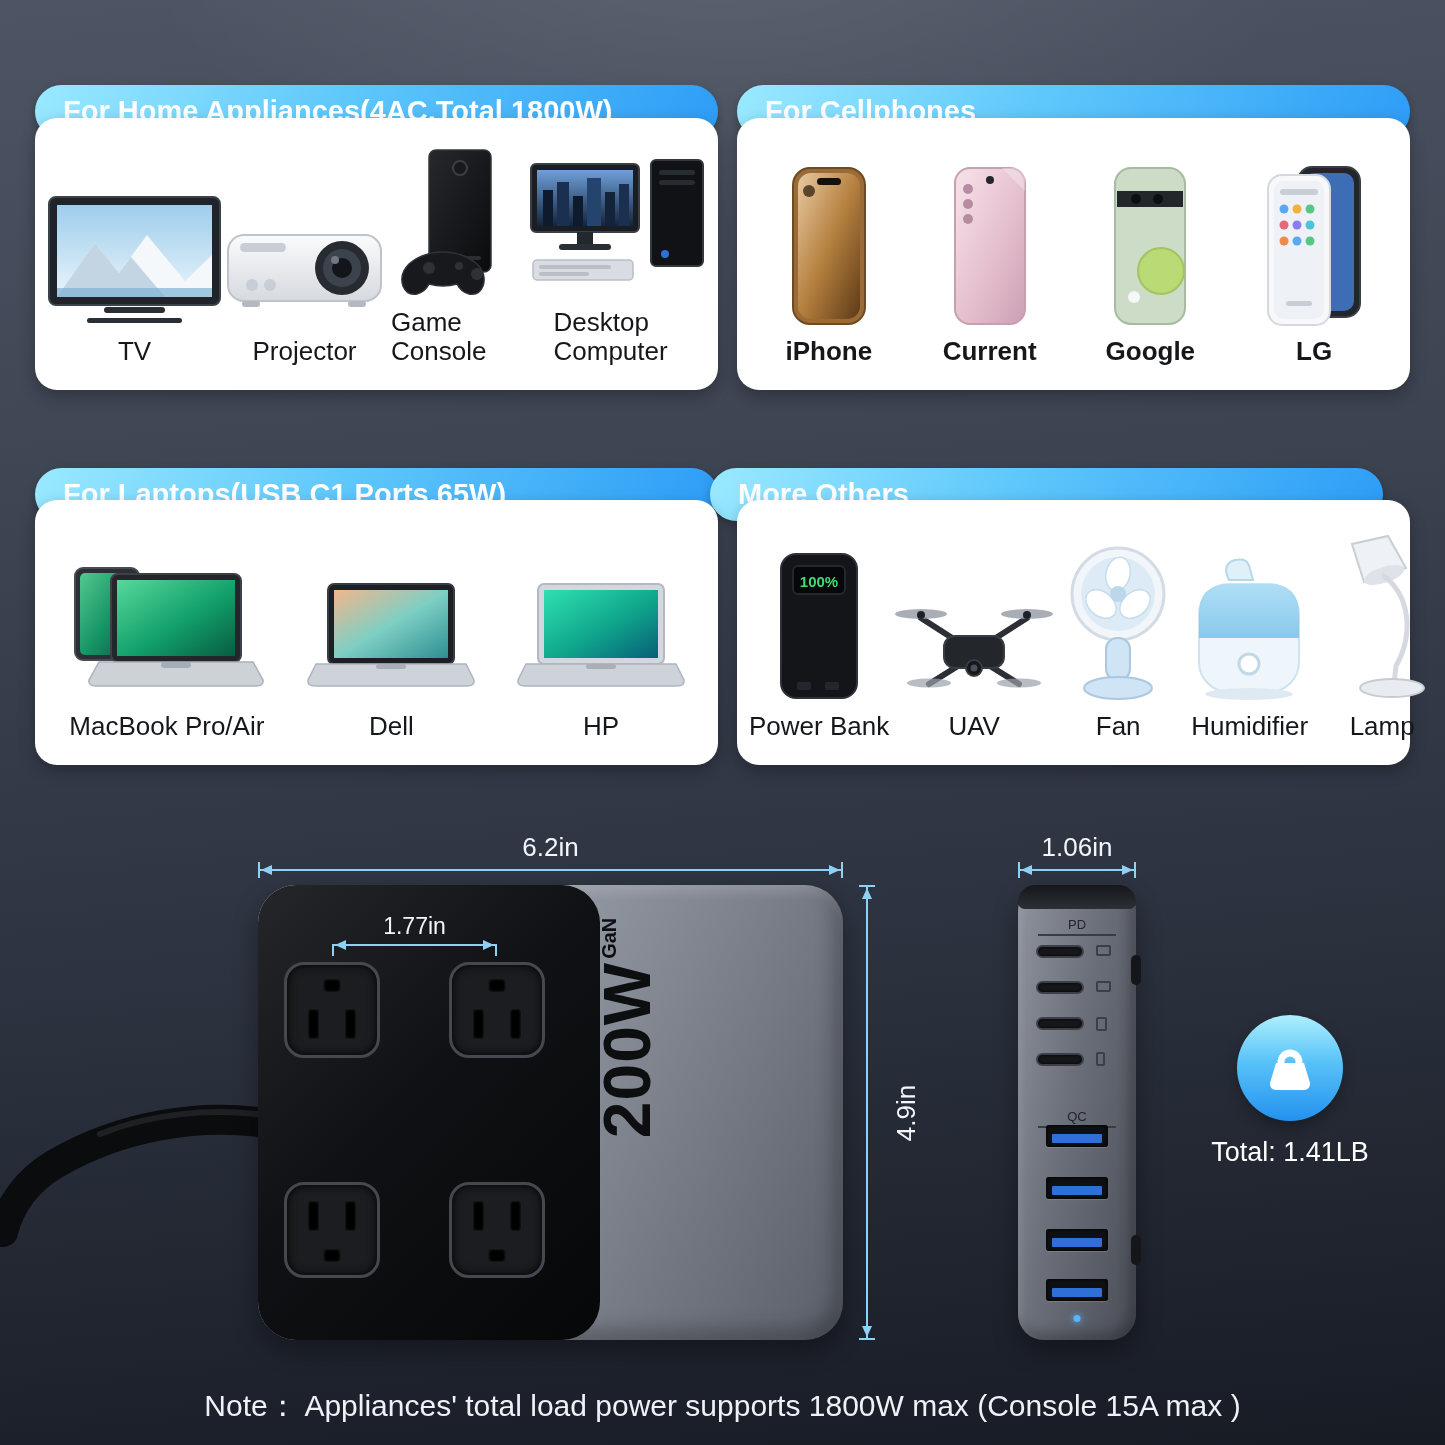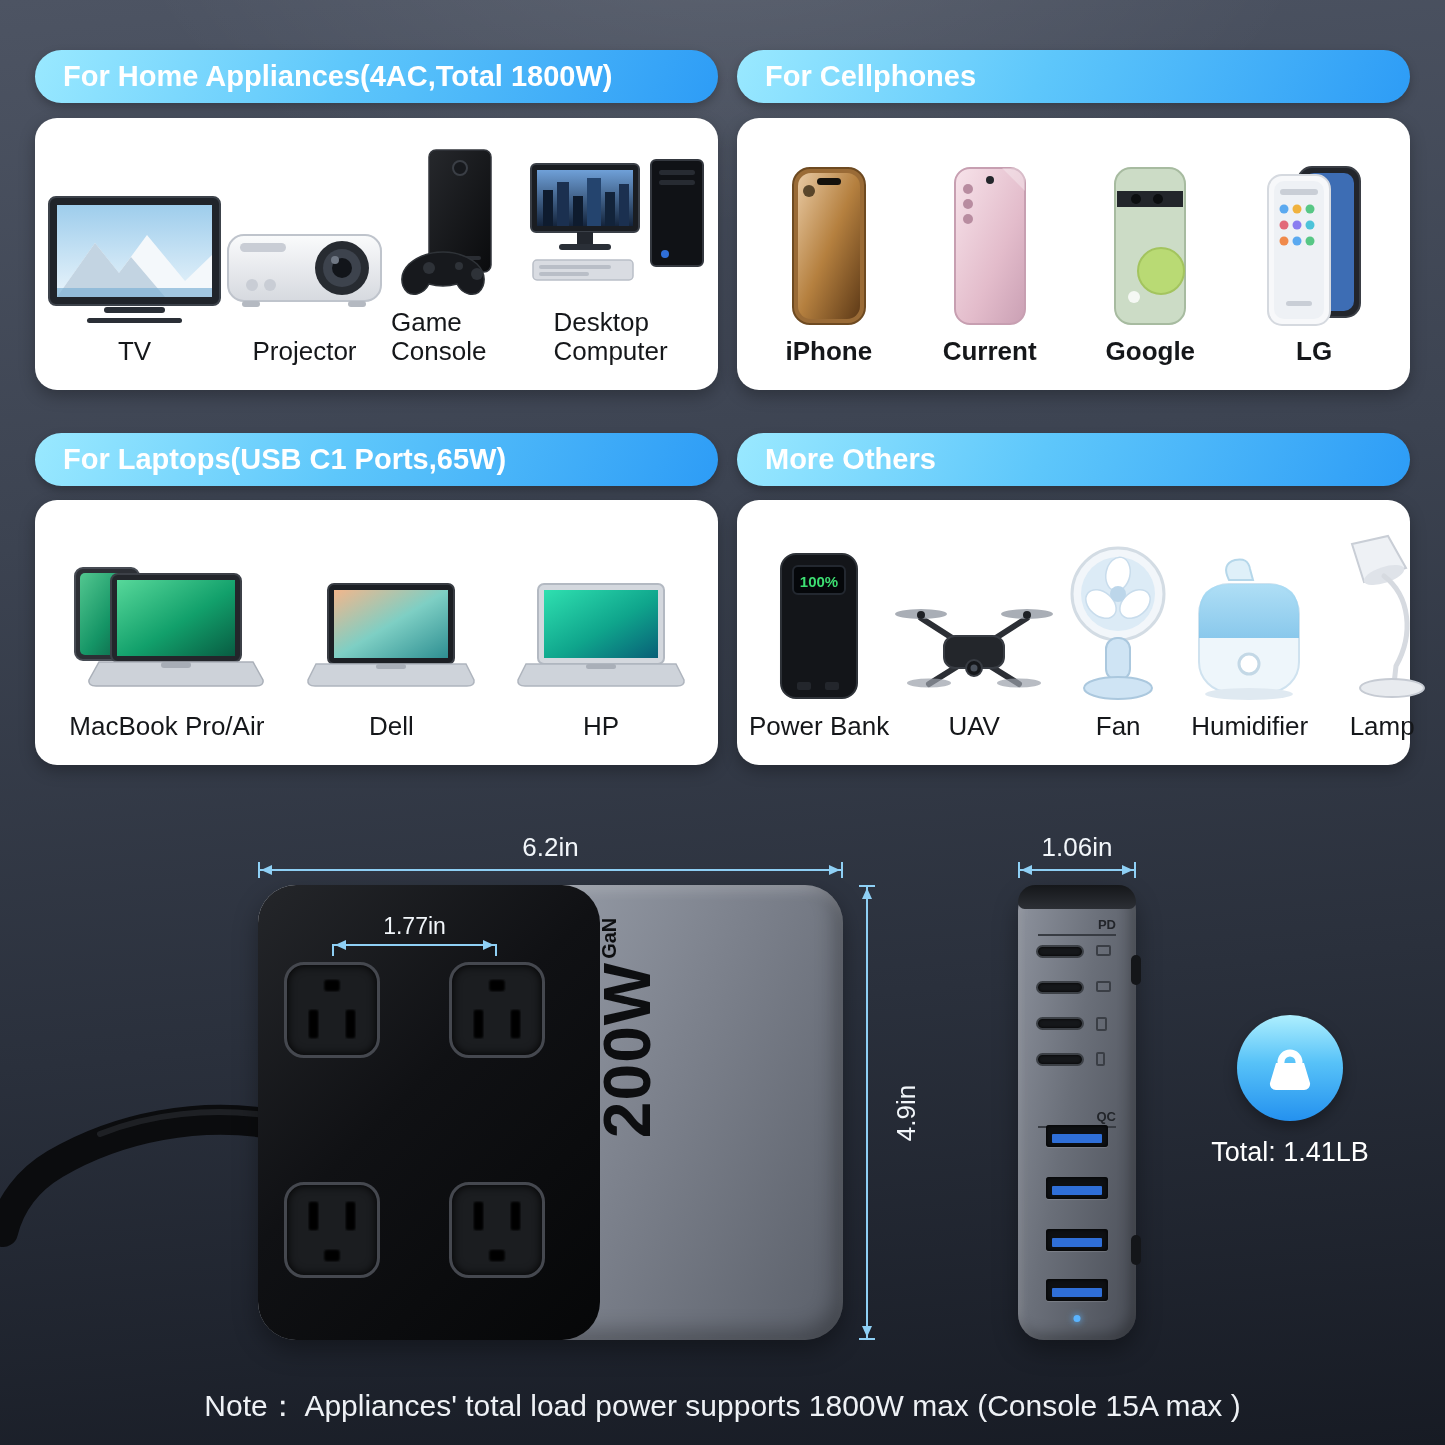--- a/index.html
+++ b/index.html
@@ -9,25 +9,26 @@
     background:
       radial-gradient(ellipse 1000px 520px at 50% -6%, rgba(255,255,255,0.10), transparent 60%),
       linear-gradient(175deg,#4d5463 0%, #3c4351 35%, #2a303c 68%, #171b24 100%);
   }
   
   .pill{
     position:absolute;height:53px;border-radius:27px;box-sizing:border-box;
     background:linear-gradient(115deg,#9ae9ff 0%,#5ec7fb 45%,#2d9cf6 100%);
     color:#fff;font-weight:bold;font-size:29px;line-height:53px;padding-left:28px;
     box-shadow:0 4px 10px rgba(0,0,0,0.25);
+    margin-top:35px;
   }
   .pill-1{left:35px;top:50px;width:683px;}
   .pill-2{left:737px;top:50px;width:673px;}
   .pill-3{left:35px;top:433px;width:683px;}
-  .pill-4{left:737px;top:433px;width:673px;}
+  .pill-4{left:710px;top:433px;width:673px;}
   
   .card{
     position:absolute;background:#ffffff;border-radius:22px;box-sizing:border-box;
     display:flex;justify-content:space-around;align-items:flex-end;
     padding:18px 12px 24px;box-shadow:0 6px 16px rgba(0,0,0,0.28);
   }
   .card-1{left:35px;top:118px;width:683px;height:272px;}
   .card-2{left:737px;top:118px;width:673px;height:272px;font-weight:bold;}
   .card-3{left:35px;top:500px;width:683px;height:265px;}
   .card-4{left:737px;top:500px;width:673px;height:265px;}
@@ -90,22 +91,22 @@
   .power-main{font-size:66px;font-weight:bold;color:#0d0e10;line-height:0.95;letter-spacing:1px;}
   .power-sub{font-size:20px;font-weight:bold;color:#0d0e10;margin-top:2px;}
   
   .side{
     position:absolute;left:1018px;top:885px;width:118px;height:455px;border-radius:26px;
     background:linear-gradient(100deg,#8e939e 0%,#6a6f79 45%,#4a4e57 100%);
     box-shadow:inset -5px -6px 14px rgba(0,0,0,0.30), inset 3px 4px 8px rgba(255,255,255,0.18), 0 10px 24px rgba(0,0,0,0.35);
   }
   .side-cap{position:absolute;top:0;left:0;right:0;height:24px;border-radius:26px 26px 10px 10px;background:linear-gradient(180deg,#15171a,#2c2f35);}
   .side-label{
-    position:absolute;left:50%;transform:translateX(-50%);width:78px;text-align:right;
-    font-size:13px;font-weight:bold;color:#22252a;border-bottom:2px solid #383c43;padding-bottom:2px;
+    position:absolute;left:50%;transform:translateX(-50%);width:78px;text-align:center;
+    font-size:13px;font-weight:normal;color:#22252a;border-bottom:2px solid #383c43;padding-bottom:2px;
   }
   .side-label.pd{top:32px;} .side-label.qc{top:224px;}
   .usbc{
     position:absolute;left:18px;width:48px;height:13px;border-radius:7px;box-sizing:border-box;
     background:#15171a;border:2px solid #3c4046;box-shadow:inset 0 0 3px #000;
   }
   .c1{top:60px;} .c2{top:96px;} .c3{top:132px;} .c4{top:168px;}
   .cmini{position:absolute;left:78px;width:15px;height:11px;border:2px solid #3a3e45;border-radius:2px;box-sizing:border-box;}
   .m1{top:60px;} .m2{top:96px;} .m3{top:132px;width:11px;height:14px;} .m4{top:167px;width:9px;height:14px;}
   .usba{

